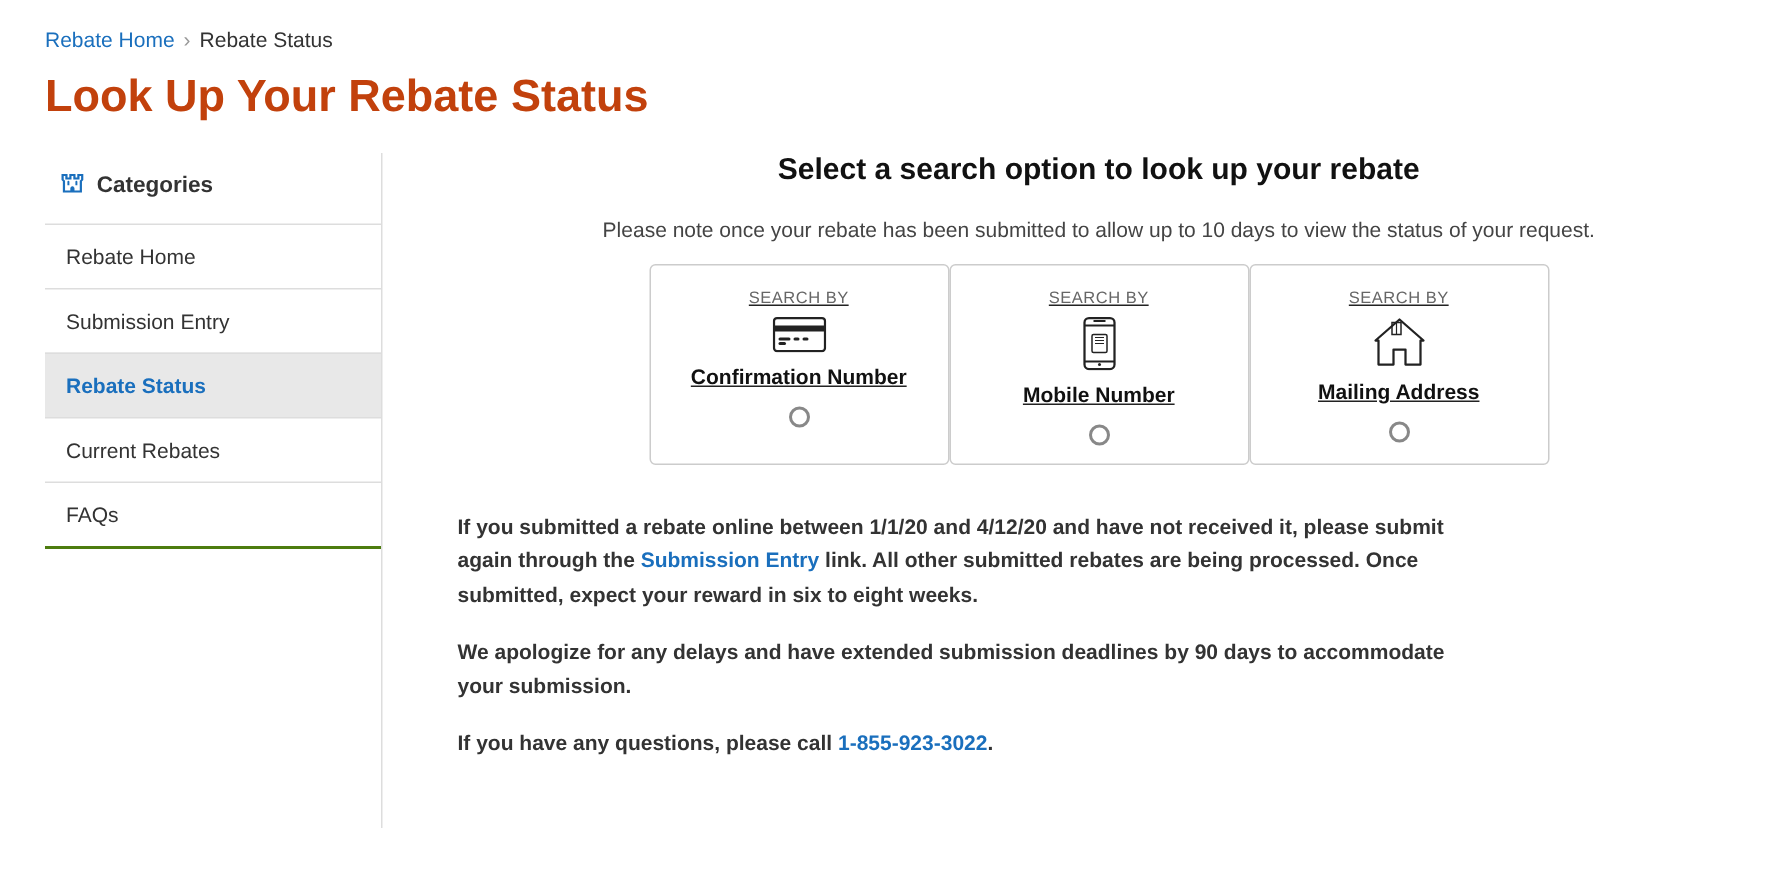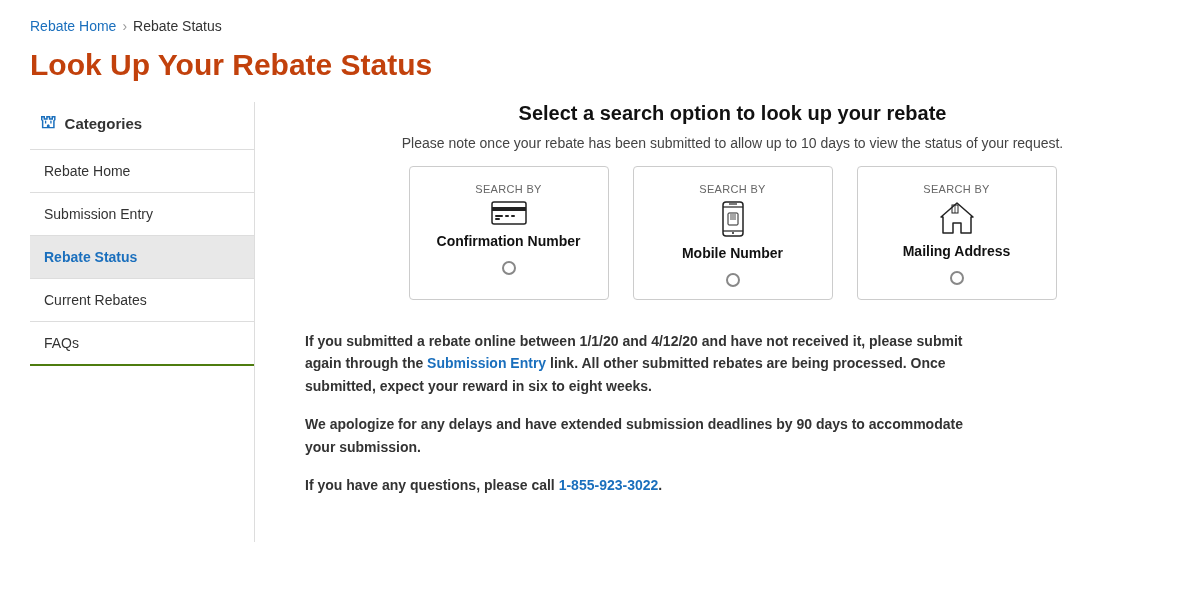--- a/index.html
+++ b/index.html
@@ -71,36 +71,37 @@
     }
     
     .main {
       flex: 1;
       padding: 0 0 30px 50px;
     }
     .main-heading {
       font-size: 20px;
       font-weight: bold;
       text-align: center;
-      margin-bottom: 8px;
+      margin-bottom: 18px;
       color: #111;
     }
     .main-subtitle {
       text-align: center;
       color: #444;
       font-size: 14px;
       margin-bottom: 12px;
       line-height: 1.5;
     }
     
     .search-options {
       display: flex;
-      gap: 24px;
+      gap: 0;
       justify-content: center;
       margin-bottom: 30px;
+      text-decoration: underline;
     }
     .search-card {
       border: 1px solid #ccc;
       border-radius: 4px;
       width: 200px;
       padding: 16px 12px 12px 12px;
       display: flex;
       flex-direction: column;
       align-items: center;
       cursor: pointer;

